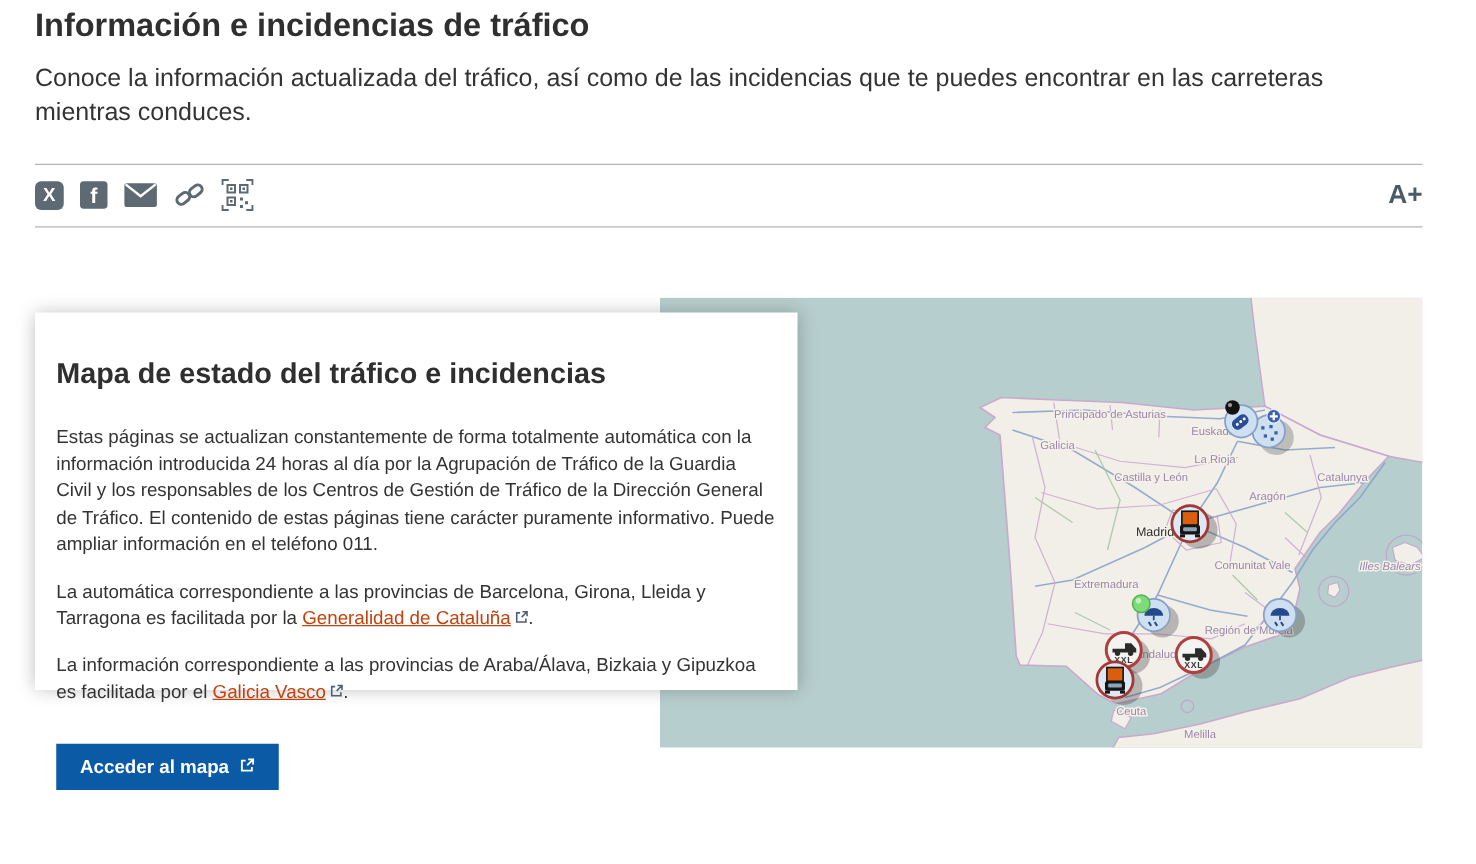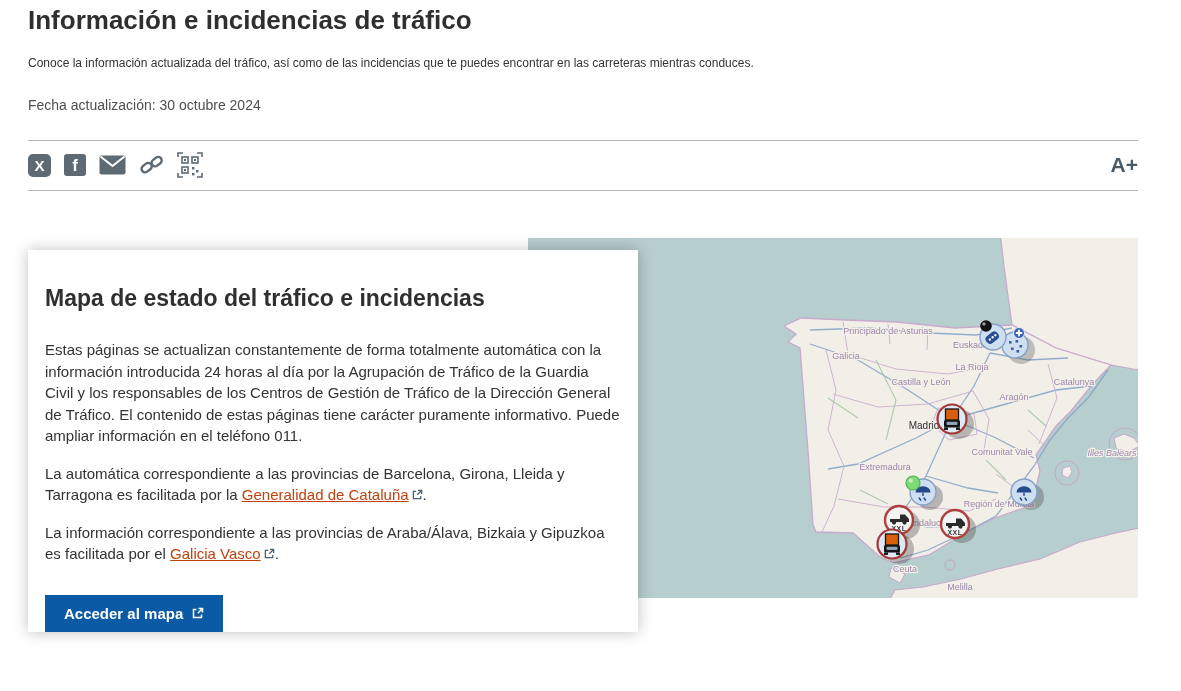--- a/index.html
+++ b/index.html
@@ -3,34 +3,34 @@
 <meta charset="utf-8">
 <style>
   html,body{margin:0;padding:0;}
   body{
     width:1181px;height:691px;position:relative;overflow:hidden;
     background:#ffffff;color:#333;
     font-family:"Liberation Sans", sans-serif;
   }
   .content{margin:0 43px 0 28px;}
   h1.page-title{margin:4px 0 14px;font-size:26px;line-height:32px;font-weight:700;color:#2f2f2f;}
-  p.intro{margin:0 0 20px;font-size:12px;line-height:27px;max-width:1100px;color:#333;}
+  p.intro{margin:0 0 20px;font-size:20px;line-height:27px;max-width:1100px;color:#333;}
   .update-date{margin:0;font-size:14px;color:#4f4f4f;}
   .hr{height:0;border-top:1px solid #b5b5b5;}
   .hr.hr1{margin-top:27px;}
   .share-row{display:flex;align-items:center;gap:13px;padding:11px 0 12px;}
   .share-btn{display:inline-flex;align-items:center;justify-content:center;background:none;border:none;padding:0;cursor:pointer;}
   .x-badge{width:23px;height:23px;border-radius:5px;background:#5d6a74;color:#fff;display:flex;align-items:center;justify-content:center;font-weight:700;font-size:15px;}
   .fb-badge{width:22px;height:22px;border-radius:3px;background:#5d6a74;color:#fff;display:flex;align-items:flex-end;justify-content:center;font-weight:700;font-size:17px;line-height:20px;}
   .fontsize-control{margin-left:auto;font-size:21px;font-weight:700;color:#4a5b68;cursor:pointer;}
   .stage{position:absolute;left:0;top:0;width:1181px;height:691px;pointer-events:none;}
   .stage > *{pointer-events:auto;}
   .map-wrap{position:absolute;left:528px;top:238px;width:610px;height:360px;overflow:hidden;}
   .overlay-card{
-    position:absolute;left:28px;top:250px;width:610px;height:382px;box-sizing:border-box;
+    position:absolute;left:28px;top:250px;width:610px;height:302px;box-sizing:border-box;
     background:#fff;box-shadow:0 0 14px rgba(0,0,0,.25);
     padding:35px 18px 0 17px;
   }
   .overlay-card h2{margin:0 0 28px;font-size:23px;line-height:26px;font-weight:700;color:#2f2f2f;}
   .overlay-card p{margin:0 0 16px;font-size:15px;line-height:21.5px;color:#333;}
   .overlay-card a.inline-link{color:#c2410c;text-decoration:underline;cursor:pointer;}
   .ext-ico{display:inline-block;vertical-align:baseline;margin-left:3px;color:#4c5f75;}
   .btn-primary{
     display:inline-flex;align-items:flex-start;gap:9px;margin-top:14px;
     background:#0b5aa5;color:#fff;border:none;cursor:pointer;
@@ -43,21 +43,20 @@
   .map-label.city{fill:#2f2f2f;font-size:10px;}
   .map-label.island{font-style:italic;}
   .xxl-text{font-family:"Liberation Sans",sans-serif;font-size:7px;font-weight:700;fill:#3a3a3a;text-anchor:middle;letter-spacing:.5px;}
 </style>
 </head>
 <body>
 
 <div class="content">
   <h1 class="page-title">Información e incidencias de tráfico</h1>
   <p class="intro">Conoce la información actualizada del tráfico, así como de las incidencias que te puedes encontrar en las carreteras mientras conduces.</p>
-  <p class="update-date">Fecha actualización: 30 octubre 2024</p>
   <div class="hr hr1"></div>
 
   <div class="share-row">
     <button class="share-btn">
       <span class="x-badge">X</span>
     </button>
     <button class="share-btn">
       <span class="fb-badge">f</span>
     </button>
     <button class="share-btn">

